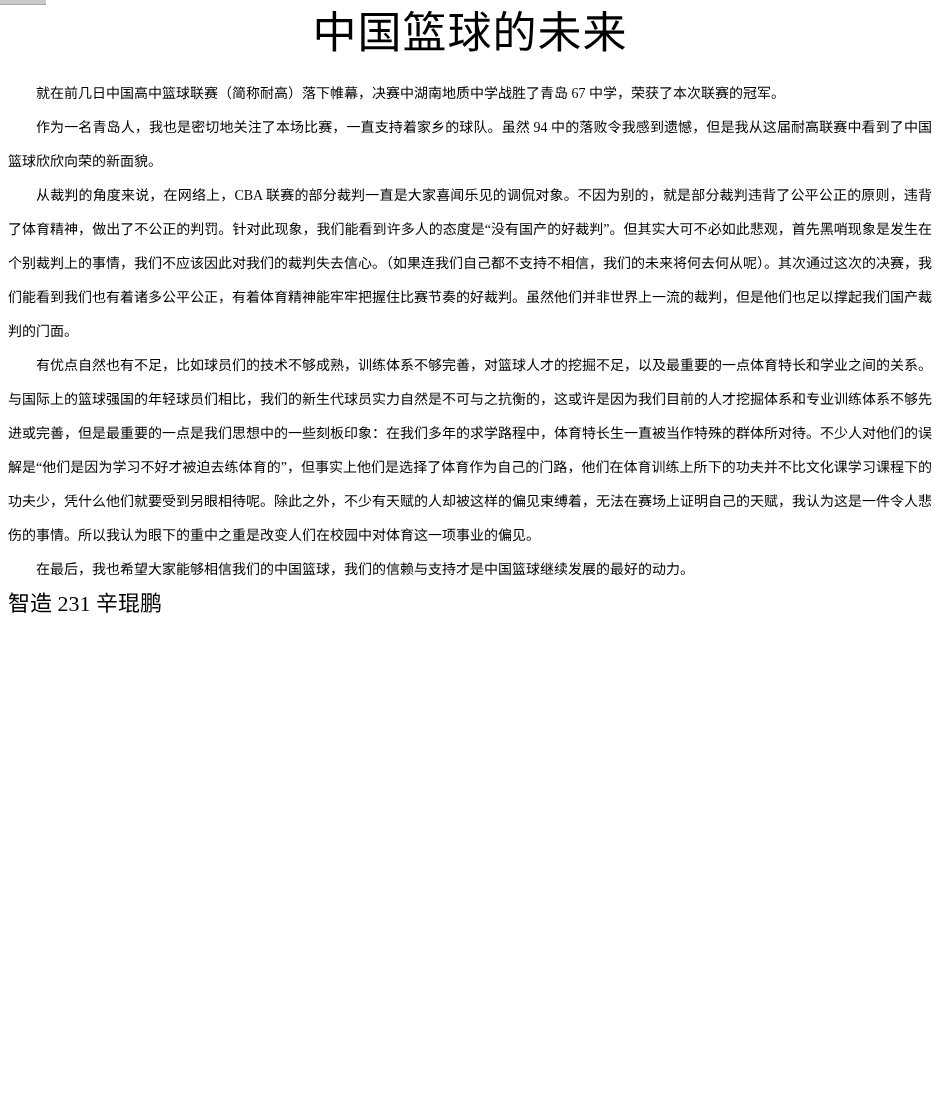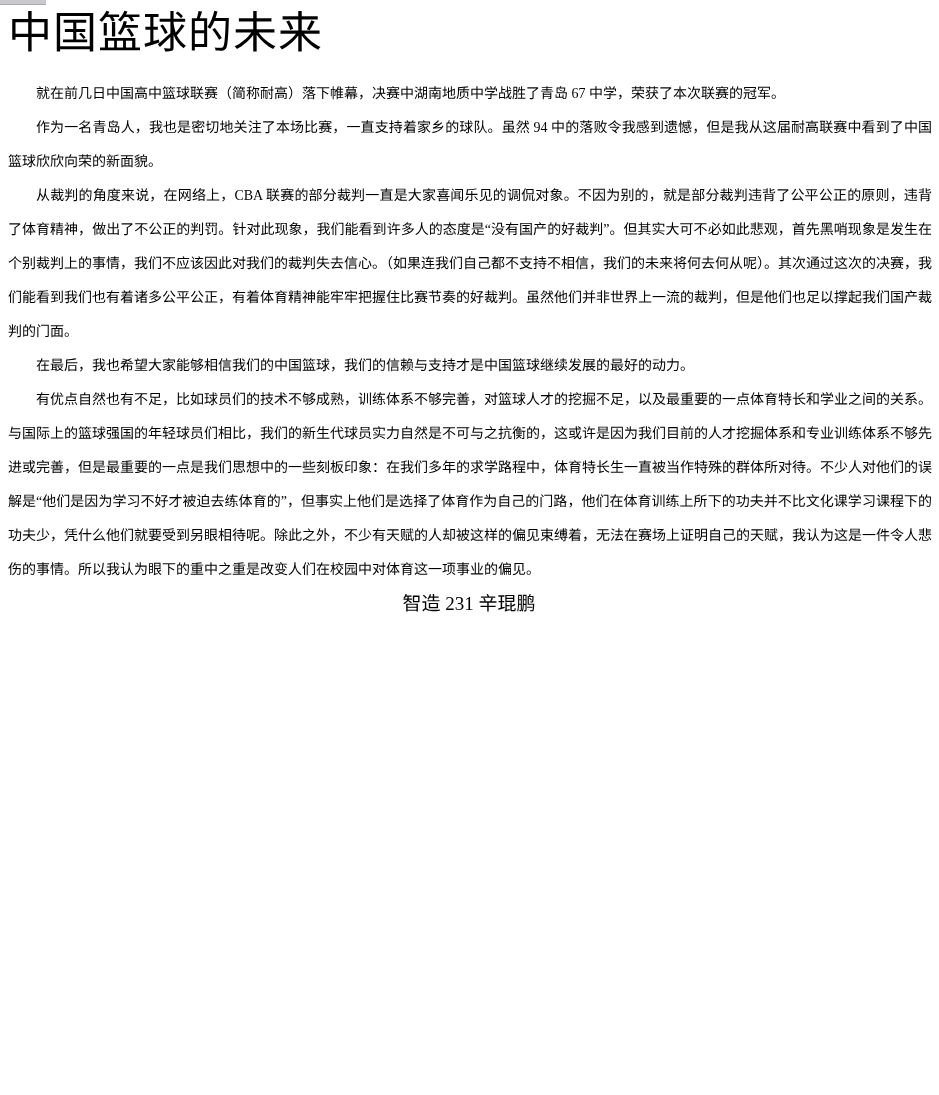--- a/index.html
+++ b/index.html
@@ -23,51 +23,51 @@
     height: 4px;
     background: #c9c9cb;
     border-bottom: 1px solid #a9a9ab;
   }
   .doc {
     padding: 6px 7px 0 8px;
   }
   .doc-title {
     font-size: 44px;
     font-weight: 400;
-    text-align: left;
+    text-align: center;
     margin: 0 0 16px 0;
     line-height: 1.25;
     letter-spacing: 1px;
   }
   .body-para {
     font-size: 14px;
     line-height: 34px;
     text-align: justify;
     text-justify: inter-character;
     text-indent: 2em;
     margin: 0;
   }
   .signature {
-    font-size: 19px;
+    font-size: 22px;
     line-height: 34px;
-    text-align: center;
+    text-align: left;
     margin: 0;
     padding-right: 2px;
   }
 </style>
 </head>
 <body>
 
 <div class="scroll-artifact"></div>
 
 <div class="doc">
   <h1 class="doc-title">中国篮球的未来</h1>
 
   <div id="paragraph-container">
       <p class="body-para">就在前几日中国高中篮球联赛（简称耐高）落下帷幕，决赛中湖南地质中学战胜了青岛 67 中学，荣获了本次联赛的冠军。</p>
       <p class="body-para">作为一名青岛人，我也是密切地关注了本场比赛，一直支持着家乡的球队。虽然 94 中的落败令我感到遗憾，但是我从这届耐高联赛中看到了中国篮球欣欣向荣的新面貌。</p>
       <p class="body-para">从裁判的角度来说，在网络上，CBA 联赛的部分裁判一直是大家喜闻乐见的调侃对象。不因为别的，就是部分裁判违背了公平公正的原则，违背了体育精神，做出了不公正的判罚。针对此现象，我们能看到许多人的态度是“没有国产的好裁判”。但其实大可不必如此悲观，首先黑哨现象是发生在个别裁判上的事情，我们不应该因此对我们的裁判失去信心。（如果连我们自己都不支持不相信，我们的未来将何去何从呢）。其次通过这次的决赛，我们能看到我们也有着诸多公平公正，有着体育精神能牢牢把握住比赛节奏的好裁判。虽然他们并非世界上一流的裁判，但是他们也足以撑起我们国产裁判的门面。</p>
+      <p class="body-para">有优点自然也有不足，比如球员们的技术不够成熟，训练体系不够完善，对篮球人才的挖掘不足，以及最重要的一点体育特长和学业之间的关系。与国际上的篮球强国的年轻球员们相比，我们的新生代球员实力自然是不可与之抗衡的，这或许是因为我们目前的人才挖掘体系和专业训练体系不够先进或完善，但是最重要的一点是我们思想中的一些刻板印象：在我们多年的求学路程中，体育特长生一直被当作特殊的群体所对待。不少人对他们的误解是“他们是因为学习不好才被迫去练体育的”，但事实上他们是选择了体育作为自己的门路，他们在体育训练上所下的功夫并不比文化课学习课程下的功夫少，凭什么他们就要受到另眼相待呢。除此之外，不少有天赋的人却被这样的偏见束缚着，无法在赛场上证明自己的天赋，我认为这是一件令人悲伤的事情。所以我认为眼下的重中之重是改变人们在校园中对体育这一项事业的偏见。</p>
       <p class="body-para">在最后，我也希望大家能够相信我们的中国篮球，我们的信赖与支持才是中国篮球继续发展的最好的动力。</p>
-      <p class="body-para">有优点自然也有不足，比如球员们的技术不够成熟，训练体系不够完善，对篮球人才的挖掘不足，以及最重要的一点体育特长和学业之间的关系。与国际上的篮球强国的年轻球员们相比，我们的新生代球员实力自然是不可与之抗衡的，这或许是因为我们目前的人才挖掘体系和专业训练体系不够先进或完善，但是最重要的一点是我们思想中的一些刻板印象：在我们多年的求学路程中，体育特长生一直被当作特殊的群体所对待。不少人对他们的误解是“他们是因为学习不好才被迫去练体育的”，但事实上他们是选择了体育作为自己的门路，他们在体育训练上所下的功夫并不比文化课学习课程下的功夫少，凭什么他们就要受到另眼相待呢。除此之外，不少有天赋的人却被这样的偏见束缚着，无法在赛场上证明自己的天赋，我认为这是一件令人悲伤的事情。所以我认为眼下的重中之重是改变人们在校园中对体育这一项事业的偏见。</p>
     </div>
 
   <p class="signature">智造 231 辛琨鹏</p>
 </div>
 
 </body></html>

